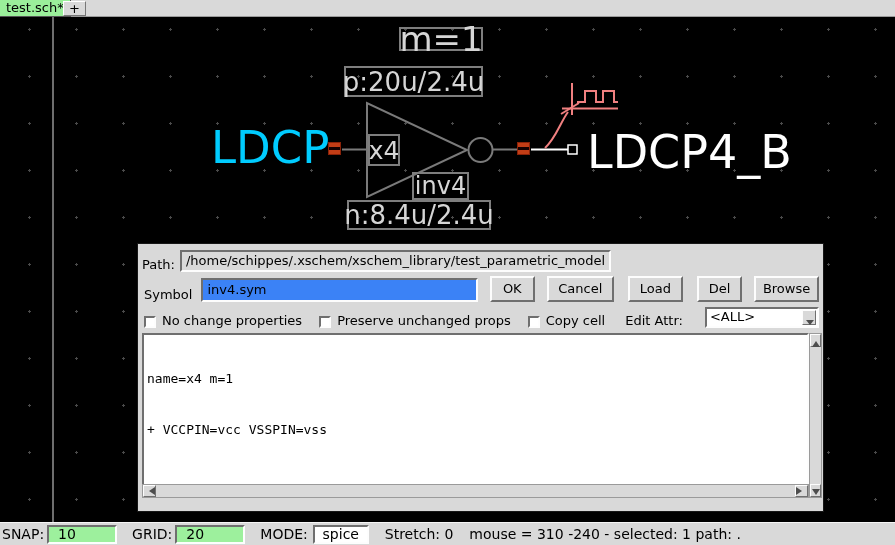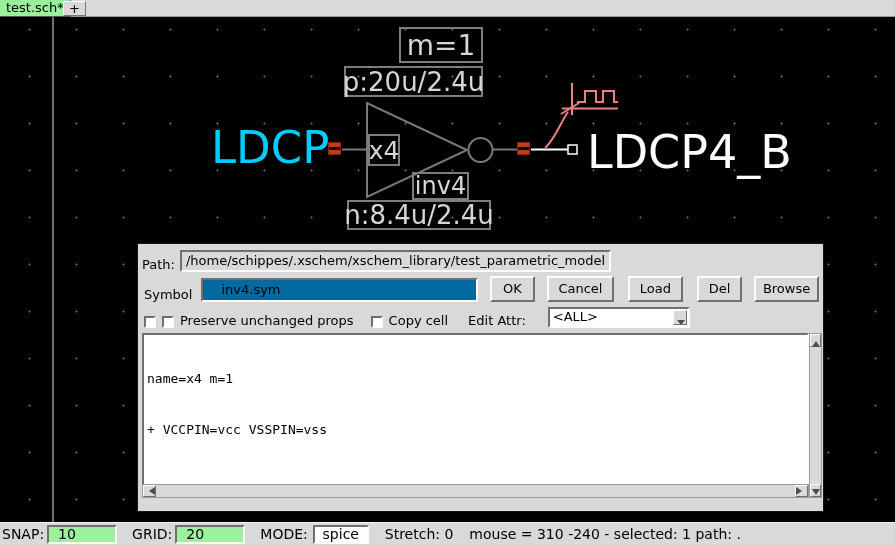--- a/index.html
+++ b/index.html
@@ -48,21 +48,21 @@
             border:1px solid; border-color:#efefef #555 #555 #efefef; }
   .glyph-min  { position:absolute; left:3px; bottom:2px; width:8px; height:2px; background:#000; }
   .glyph-max  { position:absolute; left:3px; top:2px; width:8px; height:7px; border:2px solid #000; }
   .glyph-x1,.glyph-x2 { position:absolute; left:2px; top:5px; width:10px; height:2px; background:#000; }
   .glyph-x1 { transform:rotate(45deg); } .glyph-x2 { transform:rotate(-45deg); }
 
   .row { display:flex; align-items:flex-end; }
   .row-path { margin:5px 4px 0 4px; height:23px; }
   .pathbox { margin-left:5px; background:#d9d9d9; padding:1px 4px 2px 4px; white-space:nowrap; }
   .row-symbol { margin:3px 4px 0 4px; height:27px; }
-  .entry { background:#0369a1; height:24px; line-height:20px; padding-left:18px; white-space:nowrap; }
+  .entry { background:#3b82f6; height:24px; line-height:20px; padding-left:4px; white-space:nowrap; }
   .sym-entry { width:281px; margin-left:9px; }
   .btn { height:26px; text-align:center; line-height:21px; color:#000; }
   .btn-ok{width:46px;margin-left:12px;} .btn-cancel{width:68px;margin-left:12px;}
   .btn-load{width:56px;margin-left:14px;} .btn-del{width:46px;margin-left:14px;}
   .btn-browse{width:66px;margin-left:12px;}
   .row-checks { margin:6px 4px 0 6px; height:20px; }
   .cb { width:12px; height:12px; background:#fff; margin-right:6px; flex:none; }
   .cb-label { margin-right:17px; white-space:nowrap; }
   .attr-label { margin-left:3px; margin-right:22px; white-space:nowrap; }
   .combo { position:relative; width:142px; height:21px; background:#fff; line-height:16px; padding-left:3px; }
@@ -124,21 +124,21 @@
     </g>
     <g stroke="#f08080" stroke-width="2" fill="none">
       <path d="M572 66 V98"></path>
       <path d="M562 91.5 H618"></path>
       <path d="M577 85 H585 V74 H596 V85 H603 V74 H614 V85 H618"></path>
       <path d="M545 131 C556 121 560 106 568 95"></path>
       <path d="M561 97 L579 86"></path>
     </g>
   </svg>
 
-  <div class="schbox" style="left:399px;top:10px;width:84px;height:36px;font-size:28px;">m=1</div>
+  <div class="schbox" style="left:399px;top:10px;width:84px;height:24px;font-size:34px;">m=1</div>
   <div class="schbox" style="left:344px;top:49px;width:139px;height:31px;font-size:26px;">p:20u/2.4u</div>
   <div class="schbox" style="left:368px;top:117px;width:32px;height:32px;font-size:25px;">x4</div>
   <div class="schbox" style="left:412px;top:155px;width:57px;height:28px;font-size:24px;">inv4</div>
   <div class="schbox" style="left:347px;top:183px;width:144px;height:30px;font-size:26px;">n:8.4u/2.4u</div>
 
   <div class="netlabel" style="left:211px;top:108px;font-size:45px;color:#00ccff;">LDCP</div>
   <div class="netlabel" style="left:587px;top:112px;font-size:46px;color:#ffffff;">LDCP4_B</div>
 
   <div class="pin" style="left:328px;top:125px;"></div>
   <div class="pin" style="left:517px;top:125px;"></div>
@@ -156,20 +156,21 @@
     <span class="entry sunken sym-entry">inv4.sym</span>
     <span class="btn raised btn-ok">OK</span>
     <span class="btn raised btn-cancel">Cancel</span>
     <span class="btn raised btn-load">Load</span>
     <span class="btn raised btn-del">Del</span>
     <span class="btn raised btn-browse">Browse</span>
   </div>
 
   <div class="row row-checks">
     <span class="cb sunken"></span>
+    <span class="cb-label">No change properties</span>
     <span class="cb sunken"></span>
     <span class="cb-label">Preserve unchanged props</span>
     <span class="cb sunken"></span>
     <span class="cb-label">Copy cell</span>
     <span class="attr-label">Edit Attr:</span>
     <span class="combo sunken">
       <span>&lt;ALL&gt;</span>
       <span class="combo-arrow"></span>
     </span>
   </div>

